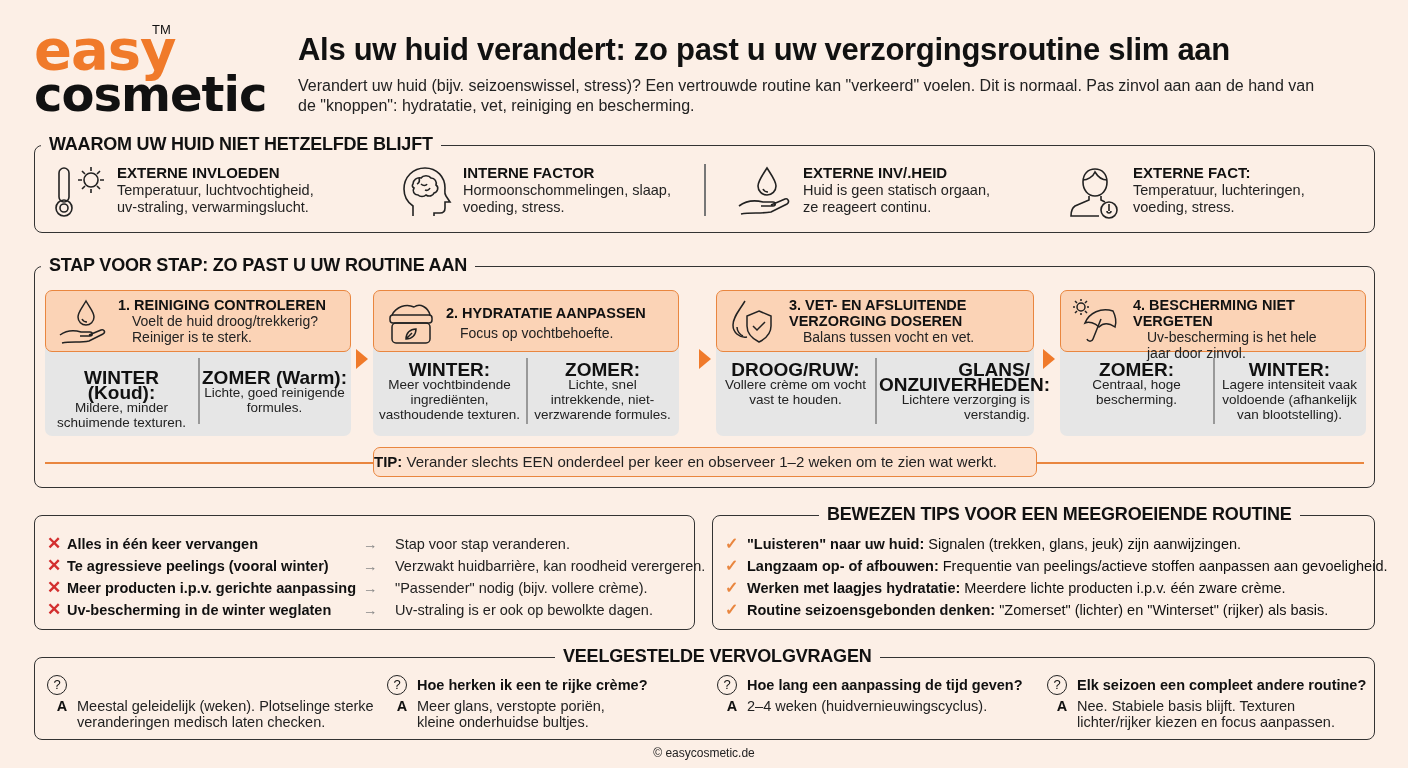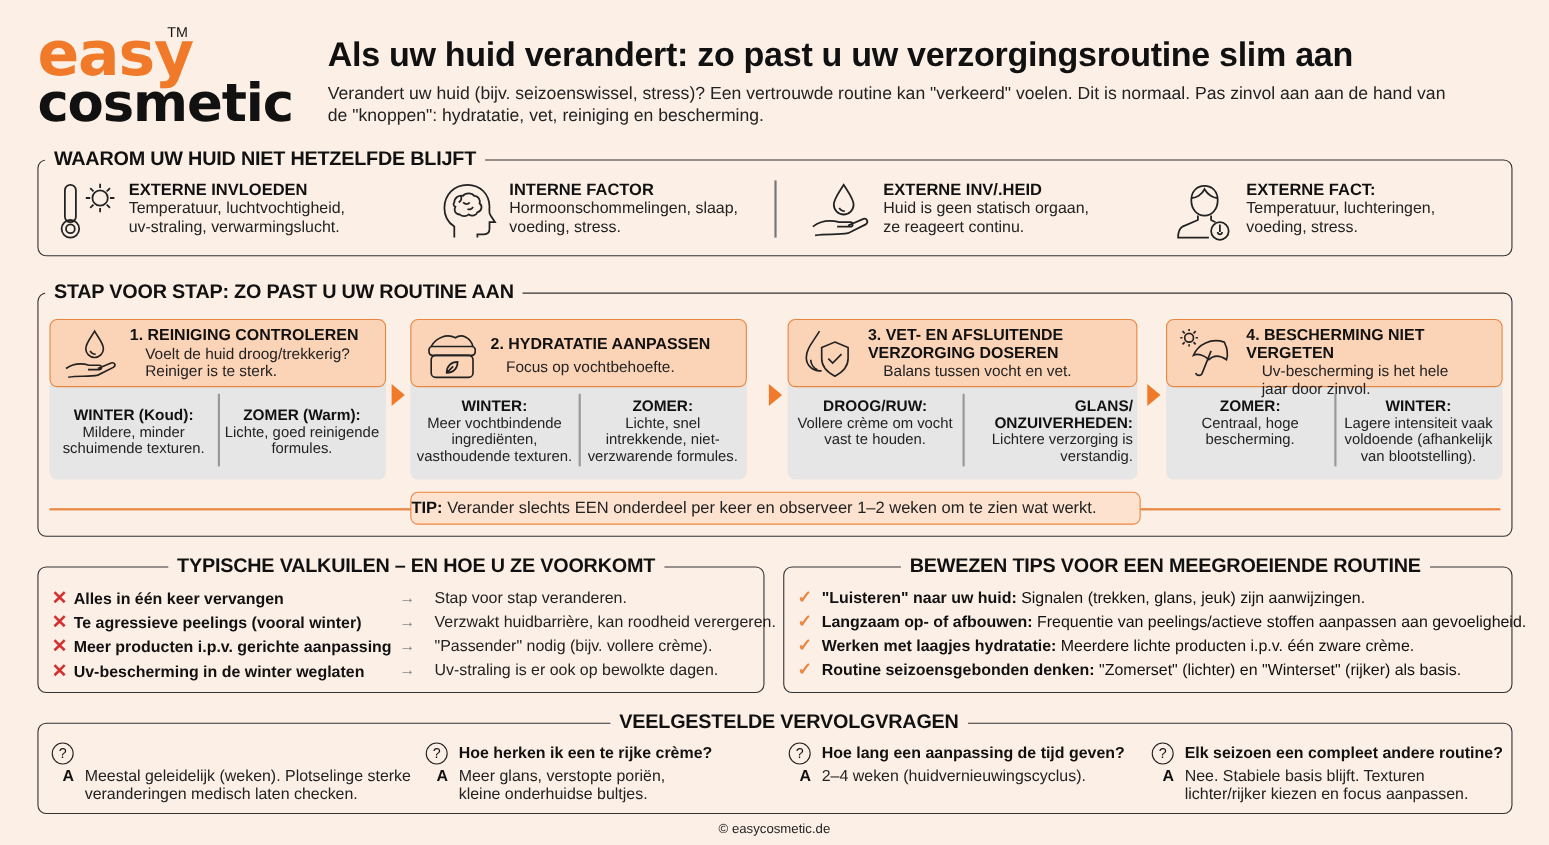--- a/index.html
+++ b/index.html
@@ -36,21 +36,21 @@
   
   .s2 { left: 34px; top: 266px; width: 1341px; height: 222px; }
   .step { position: absolute; top: 23px; width: 306px; height: 147px; }
   .step .head { position: absolute; left: 0; top: 0; right: 0; height: 62px; background: #fbd3b6; border: 1.5px solid #e9863f; border-radius: 7px; z-index: 2; }
   .step .body { position: absolute; left: 0; top: 58px; right: 0; height: 88px; background: #e6e6e6; border-radius: 0 0 7px 7px; }
   .step .hic { position: absolute; left: 10px; top: 6px; width: 56px; height: 50px; }
   .step .htxt { position: absolute; left: 72px; top: 6px; right: 6px; }
   .step .hh { font-weight: bold; font-size: 14.5px; line-height: 16px; }
   .step .hd { font-size: 14px; line-height: 16px; color: #222; padding-left: 14px; }
   .step .col { position: absolute; top: 12px; width: 50%; text-align: center; font-size: 13.5px; line-height: 15px; color: #222; padding: 0 4px; }
-  .step .col b { display: block; font-size: 14px; color: #111; }
+  .step .col b { display: block; font-size: 19px; color: #111; }
   .step .col.l { left: 0; top: 22px; }
   .step .col.r { right: 0; top: 22px; }
   .step .mid { position: absolute; left: 50%; top: 10px; width: 1.5px; height: 66px; background: #999; }
   .arrow { position: absolute; width: 0; height: 0; border-top: 10px solid transparent; border-bottom: 10px solid transparent; border-left: 12px solid #f07a2a; }
   .tip-line { position: absolute; left: 10px; right: 10px; top: 195px; height: 1.5px; background: #e9863f; }
   .tip { position: absolute; left: 338px; top: 180px; width: 664px; height: 30px; background: #fde2cf; border: 1.5px solid #e9863f; border-radius: 7px; text-align: left; font-size: 15px; line-height: 27px; color: #222; }
   .tip b { color: #111; }
 
   
   .s3 { left: 34px; top: 515px; width: 661px; height: 115px; }
@@ -246,21 +246,20 @@
       <div class="mid"></div>
       <div class="col r" style="top:14px;"><b>WINTER:</b><span>Lagere intensiteit vaak voldoende (afhankelijk van blootstelling).</span></div>
     </div>
   </div>
 
   <div class="tip-line"></div>
   <div class="tip"><b>TIP:</b><span> Verander slechts EEN onderdeel per keer en observeer 1–2 weken om te zien wat werkt.</span></div>
 </div>
 
 <div class="abs box s3">
-  <div class="sec-title" style="left:118px; top:-12px;">TYPISCHE VALKUILEN – EN HOE U ZE VOORKOMT</div>
   <div class="row" style="left:12px; top:18px; width:640px;">
     <span class="x">✕</span><span class="pit-l">Alles in één keer vervangen</span>
     <span class="pit-a">→</span><span class="pit-r">Stap voor stap veranderen.</span>
   </div>
   <div class="row" style="left:12px; top:40px; width:640px;">
     <span class="x">✕</span><span class="pit-l">Te agressieve peelings (vooral winter)</span>
     <span class="pit-a">→</span><span class="pit-r">Verzwakt huidbarrière, kan roodheid verergeren.</span>
   </div>
   <div class="row" style="left:12px; top:62px; width:640px;">
     <span class="x">✕</span><span class="pit-l">Meer producten i.p.v. gerichte aanpassing</span>

